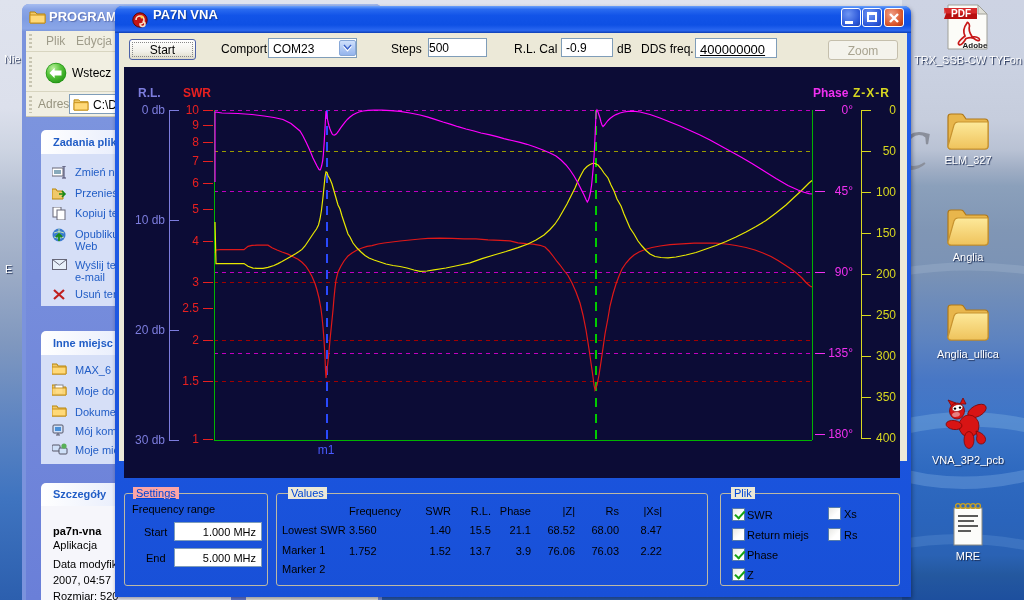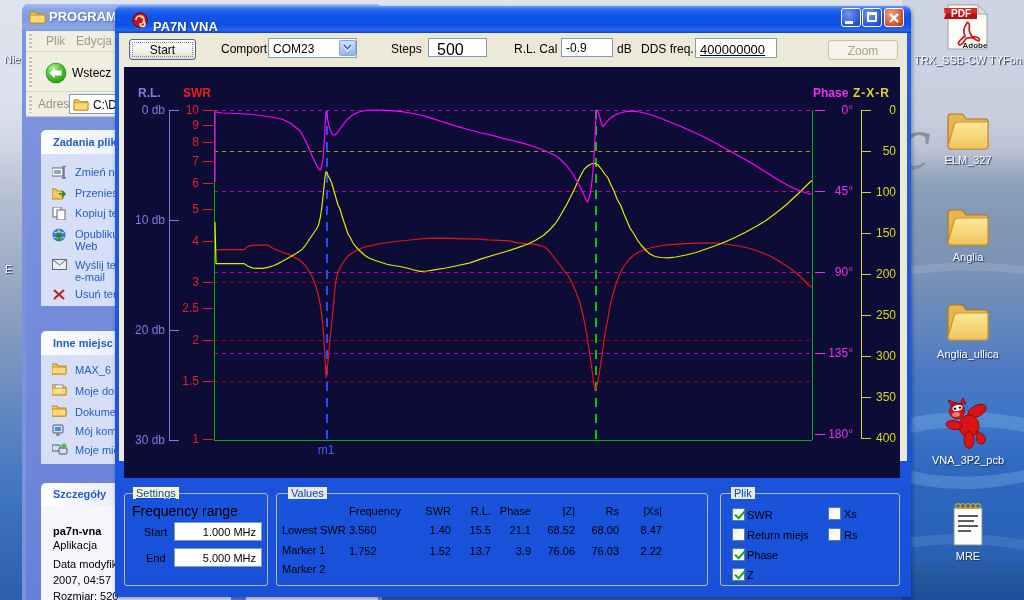--- a/index.html
+++ b/index.html
@@ -248,21 +248,21 @@
 </div>
 
 <div id="vnawin" class="abs" style="left:115px;top:6px;width:796px;height:591px;background:linear-gradient(180deg,#2361ec,#1850d8);border-radius:7px 7px 0 0;box-shadow:1px 2px 4px rgba(0,0,30,0.4);">
 
   <div class="abs" style="left:0;top:0;width:100%;height:27px;border-radius:7px 7px 0 0;background:linear-gradient(180deg,#6ba1fa 0%,#2a6bf0 12%,#1254e8 35%,#0e50e4 70%,#2a67f0 90%,#0e3eb4 100%);">
     <svg class="abs" style="left:17px;top:6px" width="16" height="16" viewBox="0 0 16 16">
       <circle cx="8" cy="8" r="7.2" fill="#c41414" stroke="#5a0808" stroke-width="1"></circle>
       <path d="M8,8 m-4,0 a4,4 0 1 1 4,4 a2.5,2.5 0 1 0 2.5,-2.5" fill="none" stroke="#f8e0c8" stroke-width="1.6"></path>
       <circle cx="10" cy="5" r="1.6" fill="#ffd24a"></circle>
     </svg>
-    <span class="abs" style="left:38px;top:13px;color:#fff;font-weight:bold;font-size:13px;text-shadow:1px 1px 1px #103a90;">PA7N VNA</span>
+    <span class="abs" style="left:38px;top:1px;color:#fff;font-weight:bold;font-size:13px;text-shadow:1px 1px 1px #103a90;">PA7N VNA</span>
 
     <div class="abs" style="left:726px;top:2px;width:20px;height:19px;border:1px solid #fff;border-radius:3px;background:radial-gradient(circle at 35% 30%,#6f96f4,#2a56d8 70%,#1c3fae);">
       <div class="abs" style="left:3px;top:12px;width:8px;height:3px;background:#fff;"></div>
     </div>
     <div class="abs" style="left:747px;top:2px;width:20px;height:19px;border:1px solid #fff;border-radius:3px;background:radial-gradient(circle at 35% 30%,#6f96f4,#2a56d8 70%,#1c3fae);">
       <div class="abs" style="left:4px;top:3px;width:10px;height:10px;border:2px solid #fff;border-top-width:3px;"></div>
     </div>
     <div class="abs" style="left:769px;top:2px;width:20px;height:19px;border:1px solid #fff;border-radius:3px;background:radial-gradient(circle at 35% 30%,#f0a088,#d9552a 65%,#aa3210);">
       <svg class="abs" style="left:3px;top:3px" width="12" height="12" viewBox="0 0 12 12">
           <path d="M2,2 L10,10 M10,2 L2,10" stroke="#fff" stroke-width="2.4"></path>
@@ -281,21 +281,21 @@
       <span class="abs" style="left:4px;top:3px;font-size:12px;">COM23</span>
       <div class="abs" style="left:70px;top:1px;width:17px;height:16px;background:linear-gradient(180deg,#cfe0fc,#94b4ec);border:1px solid #88a8d8;border-radius:2px;">
         <svg width="15" height="14" viewBox="0 0 15 14">
             <path d="M4,5 L7.5,9 L11,5" fill="none" stroke="#fff" stroke-width="2.2"></path>
             <path d="M4,4 L7.5,8 L11,4" fill="none" stroke="#3860c8" stroke-width="1.4"></path>
           </svg>
       </div>
     </div>
     <span class="abs" style="left:272px;top:9px;font-size:12px;">Steps</span>
     <div class="abs" style="left:309px;top:5px;width:59px;height:19px;background:#fff;border:1px solid #7f9db9;">
-        <span class="abs" style="left:8px;top:2px;font-size:16px;">500</span>
+        <span class="abs" style="left:0;top:2px;font-size:12px;">500</span>
       </div>
     <span class="abs" style="left:395px;top:9px;font-size:12px;">R.L. Cal</span>
     <div class="abs" style="left:442px;top:5px;width:52px;height:19px;background:#fff;border:1px solid #7f9db9;">
         <span class="abs" style="left:4px;top:2px;font-size:12px;">-0.9</span>
       </div>
     <span class="abs" style="left:498px;top:9px;font-size:12px;">dB</span>
     <span class="abs" style="left:522px;top:9px;font-size:12px;">DDS freq.</span>
     <div class="abs" style="left:576px;top:5px;width:82px;height:20px;background:#fff;border:1px solid #7f9db9;">
         <span class="abs" style="left:4px;top:3px;font-size:13px;text-decoration:underline;">400000000</span>
       </div>
@@ -395,22 +395,22 @@
             <line x1="471.5" y1="43" x2="471.5" y2="373" stroke="#00cc00" stroke-width="2" stroke-dasharray="9,7"></line>
           </g>
 <text x="202" y="387" class="tn" fill="#4a5aff" text-anchor="middle">m1</text>
 <polyline points="91,186 92,183 96,182.7 120,182.7 124,179.3 128,178.4 133,178.2 144,178.2 148,180.8 153,183 158,185 164,187.1 169,189.7 174,192.3 178,195.3 182,199.4 185,204 188,209.5 191,216.5 193,223 195,231 197,242 198,250 199,260 200,273 201,290 201.5,303 202,311 203,303 204.5,290 206,273 207.5,258 209,243 210,231 211,221 212,213 214,205 217,199 220,194 224,189 228,186 233,183 238,181 243,179.4 248,178.6 254,177 260,176 268,175 276,174 286,173 296,172 304,171.4 316,171.1 328,171.3 340,171.8 352,171.9 364,172.8 376,173.3 386,173.9 394,175.8 402,176.6 409,177.1 416,178.3 421,180 425,184 429,189 433,194.5 436,198 440,203.5 444,208.5 448,216 452,225 456,236 459,248 462,263 465,282 467,296 469,310 470,318 471,323 473,318 475,308 477,295 479,281 481,267 484,251 486,239 489,227 492,217 495,209 498,202 502,196 506,191.5 510,188 515,185 521,182.5 528,180.5 536,179 546,177.7 558,176.8 570,176.2 582,176 592,176.2 602,177 612,178.5 622,180.5 631,183 639,186 647,189.5 654,193.5 661,198 667,202 673,206.5 678,211 682,215.5 686,219 688,220" fill="none" stroke="#e01818" stroke-width="1.2"></polyline>
 <polyline points="91,155 92,196.6 96,196.6 120,196.6 124,199.3 129,201.1 133,201.3 139,201.3 144,200.4 150,198.5 154,196.6 158,194.5 162,192.2 166,190 169,188.2 172,186.5 175,184.5 178,182.4 181,179 184,174.5 187,170 190,165.5 192.5,162 194.5,158 196,152 197.5,143 199,130 200,120 201,110 202,105 203,105.5 204,108.5 206,112 208,117 210,124 212,131 214,138 216,142 218,149 220,155 222,161 224,167 226,170 229,176 233,181 237,185 241,188.5 245,191 250,193 256,195 262,197 269,198.5 276,199.5 283,201 290,203 296,204.3 303,204 310,202.8 322,201 334,198.5 346,195.8 358,191.6 370,188 382,184.5 394,180.6 404,177 412,173 420,168 426,162.5 431,157 435,151 439,144 443,137 447,129 451,121 454,114 457,108 460,102.5 463,99.5 466,97.5 469,96.3 471,96.5 474,98 477,101.5 480,106 484,111 487,118 490,124 493,132 497,139 500,147 503,154 506,161 510,167 514,174 518,179 522,183.5 526,187 531,189.5 537,190.5 544,190.8 552,190 562,188 572,185.5 582,182 592,178.5 602,174.5 612,170 622,165 632,159.5 642,153.5 652,146 662,138 670,130.5 676,125 681,120 685,116 688,113.5" fill="none" stroke="#e8e800" stroke-width="1.2"></polyline>
 <polyline points="91,115 91,45 98,46 114,46.5 128,47.5 140,49 150,50.5 159,52.5 167,56.5 173,61.5 176,64 179,69 182.5,76 185.7,83 189,91 191,95 193,99 195,102.5 196,103 196.6,102.3 197.6,99 198.7,93.6 199.4,87 200,78.5 200.5,70 201,61 201.5,52 202,44 202.6,47 203.3,51 204,55 205,59 206,62 207,64.6 208,66.6 209,67.8 210.2,68.2 211.7,67.4 213.2,65.8 215,63.4 217,60.4 219.3,57.4 221.4,54.6 223.6,52.2 226,50 229,47.8 232,46.2 235,45 239,44 244,43.4 250,43.2 258,43.2 267,43.6 276,44.4 286,46 296,48 304,50.2 311,52.4 319,55 327,57.4 334,59.7 342,62 350,64 357,66 365,67.7 373,69.7 380,71.6 388,73.5 396,75.4 403,77.3 411,80 419,83 426,86 432,89 437,93 442,98 446,103 450,109 454,116 457,122 460,128 462,132.5 463.3,135 464.5,133 465.4,130 466.5,125 467.6,118 468.4,110 469.2,101 470,90 470.7,77 471.3,64 471.8,51 472.2,45 473,43 474,45 475,48 476,51 477,55 478,58 479,59.5 480.5,58 482,56 484,53.5 486,51.5 489,49.3 492,47.6 496,46 500,45 504,44.4 509,44.2 516,45 526,47.5 536,51 546,55 556,59 566,63.5 576,68 586,73 596,78.5 606,84 616,89.5 628,96.5 640,104 652,111.5 664,118.5 674,123 680,125.3 685,126.6 688,127" fill="none" stroke="#ff00ff" stroke-width="1.2"></polyline>
 </svg>
     </div>
 
     <div class="abs" style="left:5px;top:460px;width:144px;height:93px;border:1px solid #bdb9a5;border-radius:3px;">
-      <span class="abs" style="left:8px;top:-7px;background:#fef9c3;padding:0 3px;font-size:11px;color:#0046d5;text-decoration:underline;">Settings</span>
-      <span class="abs" style="left:7px;top:9px;font-size:14px;">Frequency range</span>
+      <span class="abs" style="left:8px;top:-7px;background:#fca5a5;padding:0 3px;font-size:11px;color:#0046d5;text-decoration:underline;">Settings</span>
+      <span class="abs" style="left:7px;top:9px;font-size:11px;">Frequency range</span>
       <span class="abs" style="left:19px;top:32px;font-size:11px;">Start</span>
       <div class="abs" style="left:49px;top:28px;width:88px;height:19px;background:#fff;border:1px solid #7f9db9;">
           <span class="abs" style="right:5px;top:3px;font-size:11px;">1.000 MHz</span>
         </div>
       <span class="abs" style="left:21px;top:58px;font-size:11px;">End</span>
       <div class="abs" style="left:49px;top:54px;width:88px;height:19px;background:#fff;border:1px solid #7f9db9;">
           <span class="abs" style="right:5px;top:3px;font-size:11px;">5.000 MHz</span>
         </div>
     </div>
     <div class="abs" style="left:157px;top:460px;width:432px;height:93px;border:1px solid #bdb9a5;border-radius:3px;font-size:11px;">

